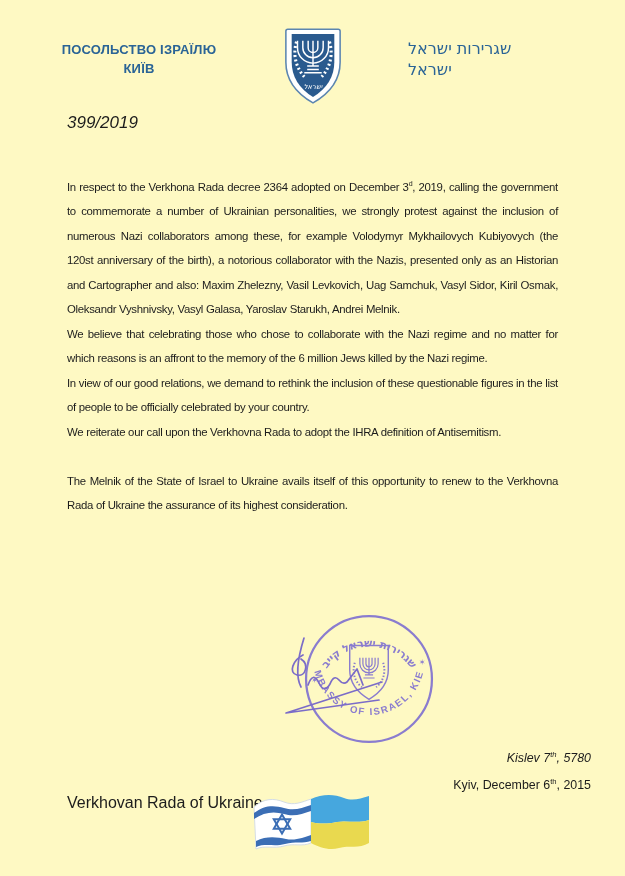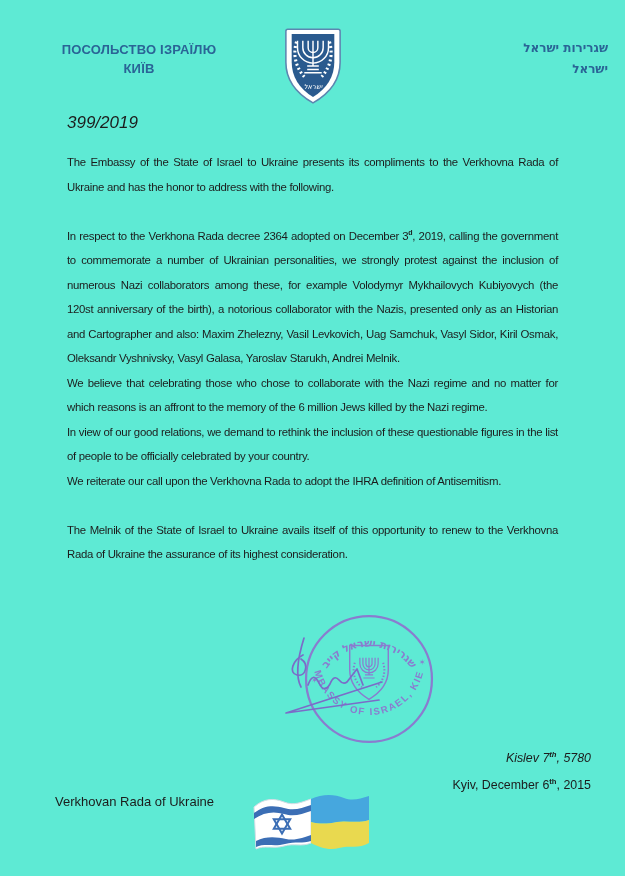--- a/index.html
+++ b/index.html
@@ -1,52 +1,52 @@
 <!DOCTYPE html>
 <html><head>
 <meta charset="utf-8">
 <style>
   * { margin:0; padding:0; box-sizing:border-box; }
   html,body { background:#e8e8e8; }
   .page {
-    position:relative; width:625px; height:876px; background:#5eead4;
+    position:relative; width:625px; height:876px; background:#fef9c3;
     font-family:"Liberation Sans","DejaVu Sans",sans-serif; color:#1c1c1c;
     overflow:hidden; margin:0 auto;
   }
   
   .hdr-left {
     position:absolute; left:28px; top:40px; width:222px; text-align:center;
     color:#2a6496; font-weight:bold; font-size:13px; line-height:19px; letter-spacing:.2px;
   }
   .hdr-right {
-    position:absolute; left:408px; top:38px; width:200px; text-align:right;
-    color:#2a6496; font-weight:bold; font-size:12px; line-height:21px;
+    position:absolute; left:408px; top:38px; width:200px; text-align:left;
+    color:#2a6496; font-weight:normal; font-size:16px; line-height:21px;
     font-family:"DejaVu Sans","Liberation Sans",sans-serif; direction:rtl;
   }
   .emblem { position:absolute; left:282px; top:27px;font-style:italic; }
   .refnum { position:absolute; left:67px; top:113px; font-size:17px;font-style:italic; }
   
   .body-text { position:absolute; left:67px; top:150px; width:491px; }
   .body-text p {
     font-size:11.4px; letter-spacing:-0.3px; line-height:24.5px;
     text-align:justify; color:#1c1c1c;
   }
   .body-text p.gap { margin-top:24.5px; }
-  sup { font-size:62%; line-height:0; vertical-align:super;font-weight:bold; }
+  sup { font-size:62%; line-height:0; vertical-align:super; }
   
   .stamp { position:absolute; left:302px; top:612px; }
   .signature { position:absolute; left:260px; top:624px; }
   
   .dates {
     position:absolute; right:34px; top:745px; text-align:right;
     font-size:12.4px; line-height:27px;
   }
   .dates .heb { font-style:italic; }
   
-  .recipient { position:absolute; left:55px; top:794px; font-size:13px; }
+  .recipient { position:absolute; left:67px; top:794px; font-size:16px; }
   .flags { position:absolute; left:250px; top:790px; }
 </style>
 </head>
 <body>
 
 <div class="page">
 
   <div class="hdr-left">
     <div>ПОСОЛЬСТВО ІЗРАЇЛЮ</div>
     <div>КИЇВ</div>
@@ -70,21 +70,20 @@
   </div>
 
   <div class="hdr-right">
     <div>שגרירות ישראל</div>
     <div>ישראל</div>
   </div>
 
   <div class="refnum">399/2019</div>
 
   <div class="body-text">
-    <p><span>The Embassy of the State of Israel to Ukraine presents its compliments to the Verkhovna Rada of Ukraine and has the honor to address with the following.</span></p>
     <p class="gap"><span>In respect to the Verkhona Rada decree 2364 adopted on December 3</span><sup>d</sup><span>, 2019, calling the government to commemorate a number of Ukrainian personalities, we strongly protest against the inclusion of numerous Nazi collaborators among these, for example Volodymyr Mykhailovych Kubiyovych (the 120st anniversary of the birth), a notorious collaborator with the Nazis, presented only as an Historian and Cartographer and also:  Maxim Zhelezny, Vasil Levkovich,  Uag Samchuk, Vasyl Sidor,  Kiril Osmak, Oleksandr Vyshnivsky, Vasyl Galasa, Yaroslav Starukh, Andrei Melnik.</span></p>
     <p><span>We believe that celebrating those who chose to collaborate with the Nazi regime and no matter for which reasons is an affront to the memory of the 6 million Jews killed by the Nazi regime.</span></p>
     <p><span>In view of our good relations, we demand to rethink the inclusion of these questionable figures in the list of people to be officially celebrated by your country.</span></p>
     <p><span>We reiterate our call upon the Verkhovna Rada to adopt the IHRA definition of Antisemitism.</span></p>
     <p class="gap"><span>The Melnik of the State of Israel to Ukraine avails itself of this opportunity to renew to the Verkhovna Rada of Ukraine the assurance of its highest consideration.</span></p>
   </div>
 
   <div class="stamp">
     <svg width="134" height="134" viewBox="0 0 132 132">
       <defs>

